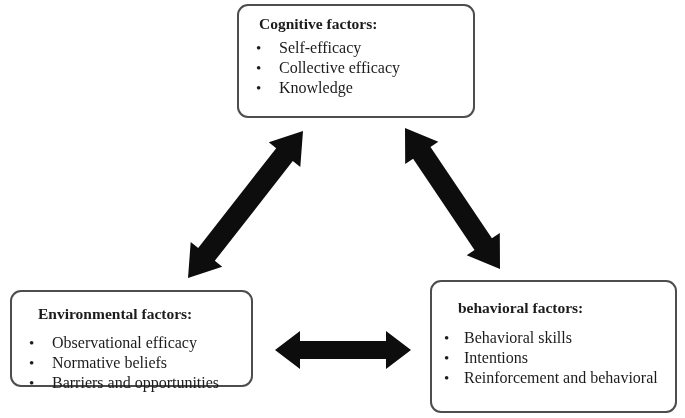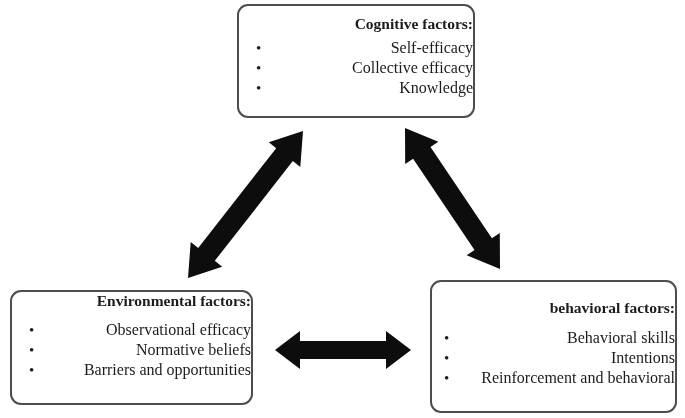--- a/index.html
+++ b/index.html
@@ -25,21 +25,20 @@
   }
   .arrows-layer polygon {
     fill: var(--arrow, #0d0d0d);
   }
   .box {
     position: absolute;
     box-sizing: border-box;
     background: #ffffff;
     border: 2px solid var(--box_border, #4d4d4d);
     border-radius: 11px;
-    text-align: right;
   }
   .box .heading {
     font-weight: bold;
     font-size: 15.5px;
     line-height: 18px;
     margin: 0 0 5px 20px;
     white-space: nowrap;
   }
   .box ul {
     list-style: none;
@@ -64,32 +63,32 @@
     left: 237px;
     top: 4px;
     width: 238px;
     height: 114px;
     padding-top: 9px;
   }
   .box-environmental {
     left: 10px;
     top: 290px;
     width: 243px;
-    height: 115px;
-    padding-top: 0;
+    height: 97px;
+    padding-top: 13px;
   }
   .box-environmental .heading { margin-bottom: 10px; margin-left: 26px; }
   .box-behavioral {
     left: 430px;
     top: 280px;
     width: 247px;
     height: 133px;
     padding-top: 17px;
   }
-  .box-behavioral .heading { margin-bottom: 11px; margin-left: 16px; }
+  .box-behavioral .heading { margin-bottom: 11px; margin-left: 26px; }
   .box-behavioral li { padding-left: 32px; }
   .box-behavioral li::before { left: 12px; }
 </style>
 </head>
 <body>
 
 <div class="canvas">
 
   <svg class="arrows-layer" viewBox="0 0 685 418" xmlns="http://www.w3.org/2000/svg">
     <polygon points="188,278 222.2,266.7 214.8,260.8 292.8,161.1 300.3,167 303,131 268.8,142.3 276.2,148.2 198.2,247.9 190.7,242"></polygon>

